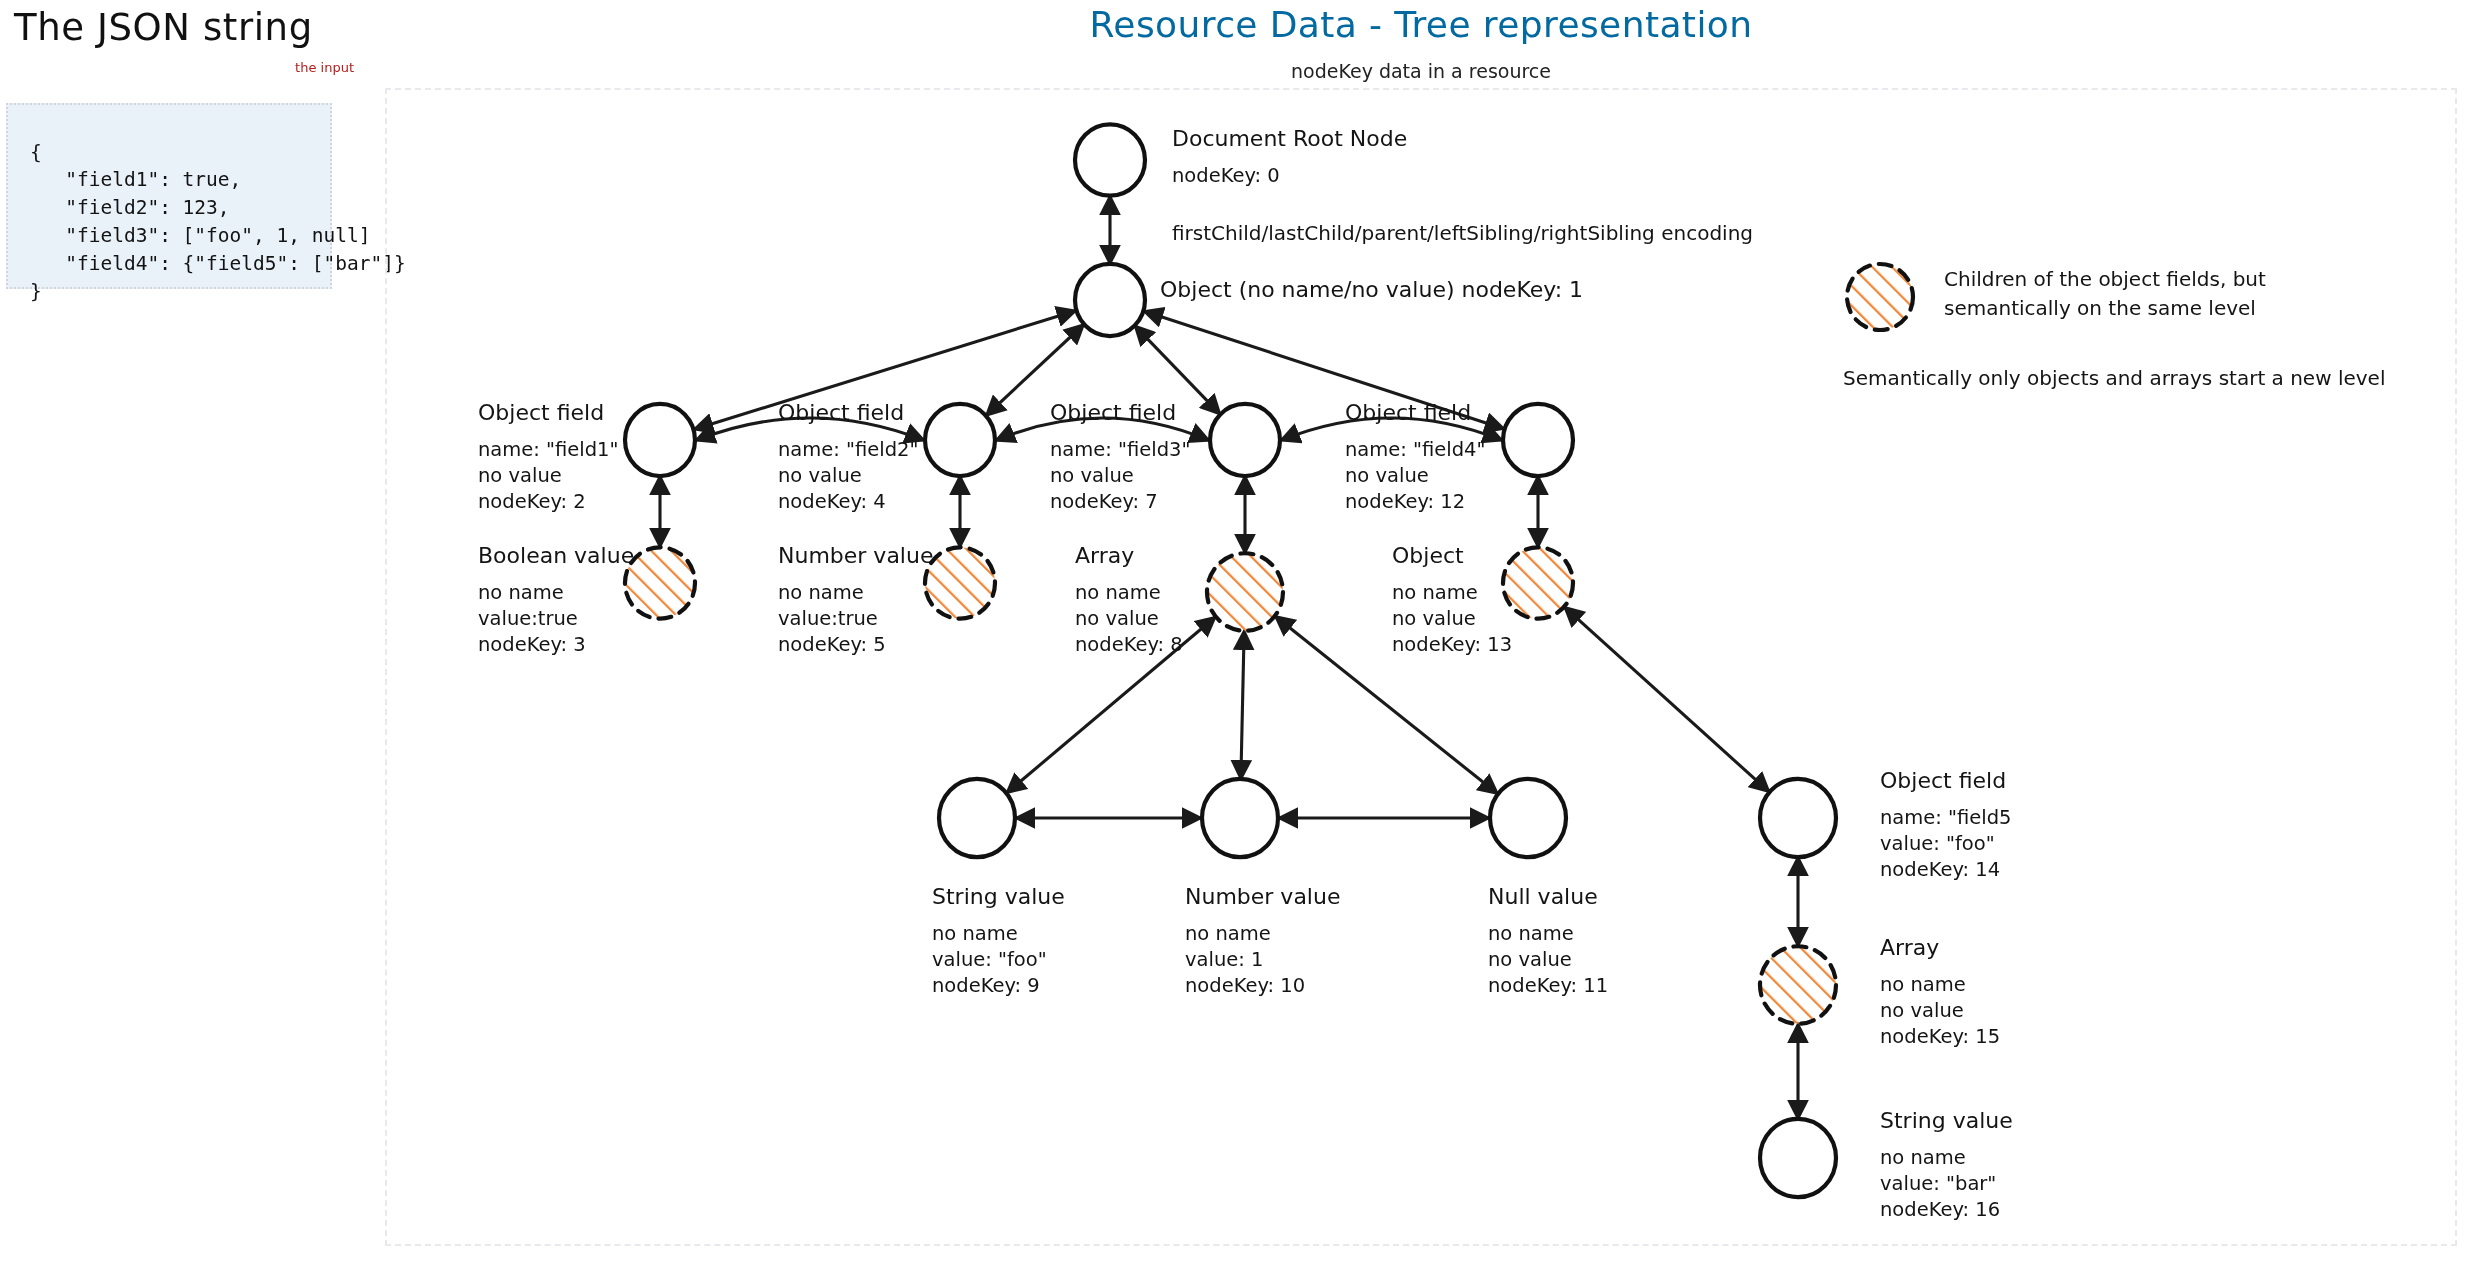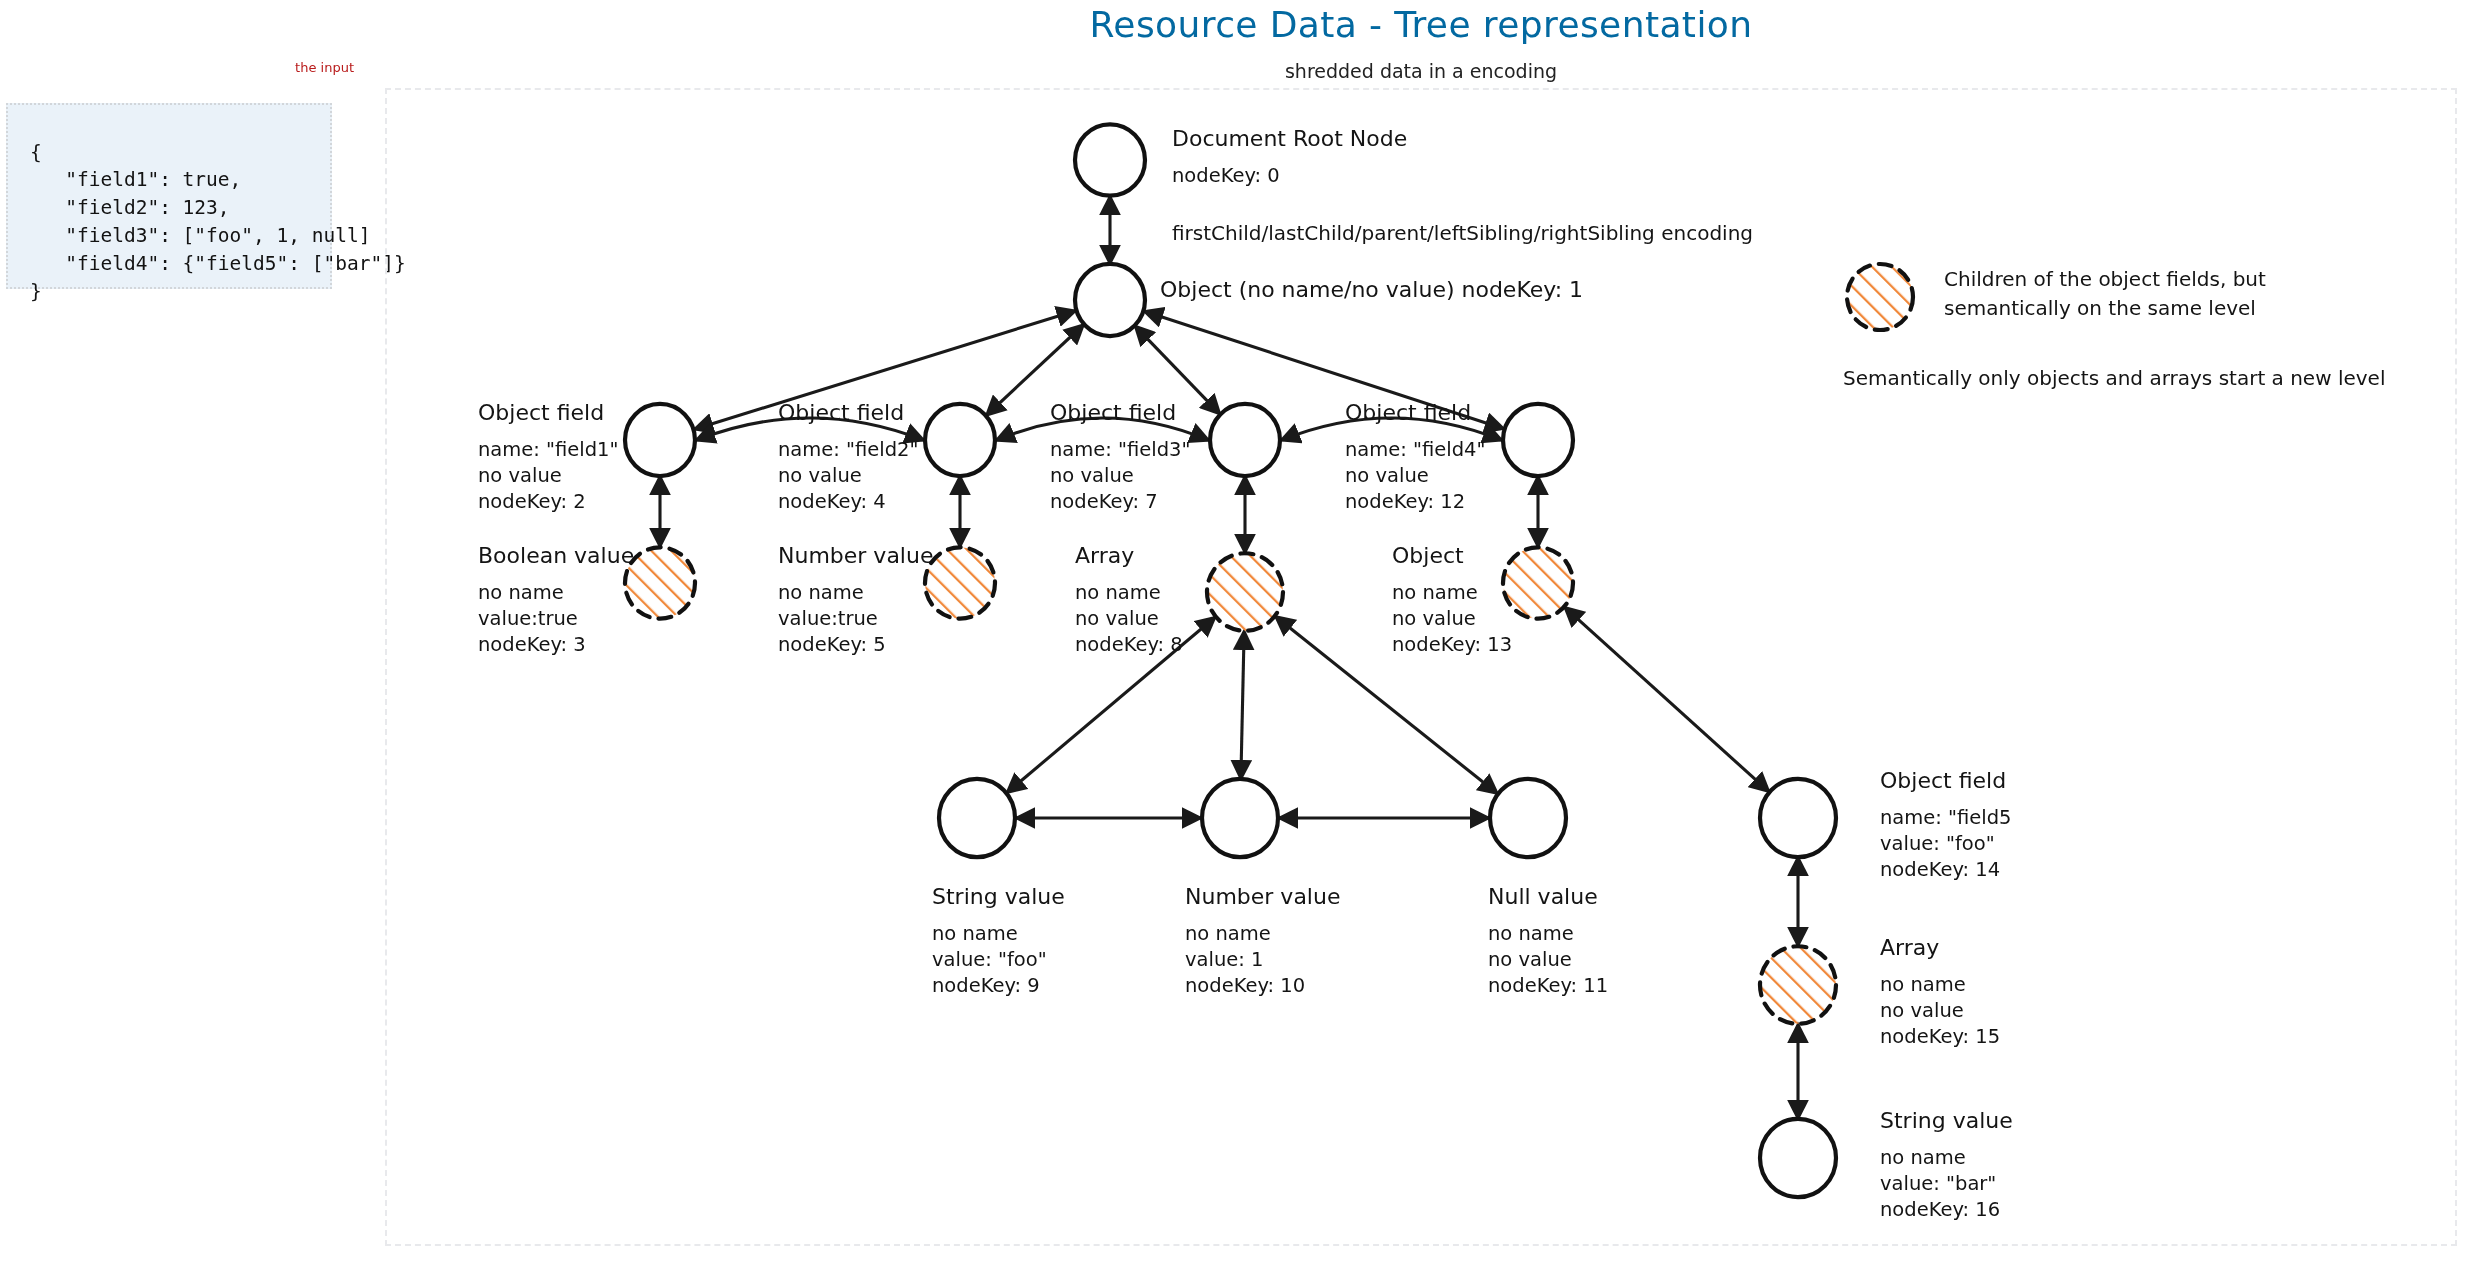--- a/index.html
+++ b/index.html
@@ -50,33 +50,34 @@
   .lbl-line{font-size:19.5px;}
   .note{font-size:20px;}
   .node-solid{fill:#ffffff;stroke:#111111;stroke-width:4.2;}
   .node-dashed{fill:none;stroke:#111111;stroke-width:4.2;stroke-dasharray:13 9;stroke-linecap:round;}
   .edge{stroke:#1a1a1a;stroke-width:3.1;fill:none;}
 </style>
 </head>
 <body>
 
 <div class="panel" id="left-panel">
+  <div id="left-title">The JSON string</div>
   <div id="left-subtitle">the input</div>
   <div id="json-box">
     <pre id="json-code">{
    "field1": true,
    "field2": 123,
    "field3": ["foo", 1, null]
    "field4": {"field5": ["bar"]}
 }</pre>
   </div>
 </div>
 
 <div id="main-title">Resource Data - Tree representation</div>
-<div id="main-subtitle">shredded data in a encoding</div>
+<div id="main-subtitle">nodeKey data in a resource</div>
 <div class="panel" id="main-panel"></div>
 
 <svg id="diagram" viewBox="0 0 2467 1276">
   <defs>
     <pattern id="hatchRoot" width="16" height="16" patternTransform="rotate(-45)" patternUnits="userSpaceOnUse">
       <line x1="0" y1="0" x2="0" y2="16" stroke="#eeb83c" stroke-width="4"></line>
     </pattern>
     <pattern id="hatchChild" width="14" height="14" patternTransform="rotate(-45)" patternUnits="userSpaceOnUse">
       <line x1="0" y1="0" x2="0" y2="14" stroke="#f0883a" stroke-width="4.5"></line>
     </pattern>

